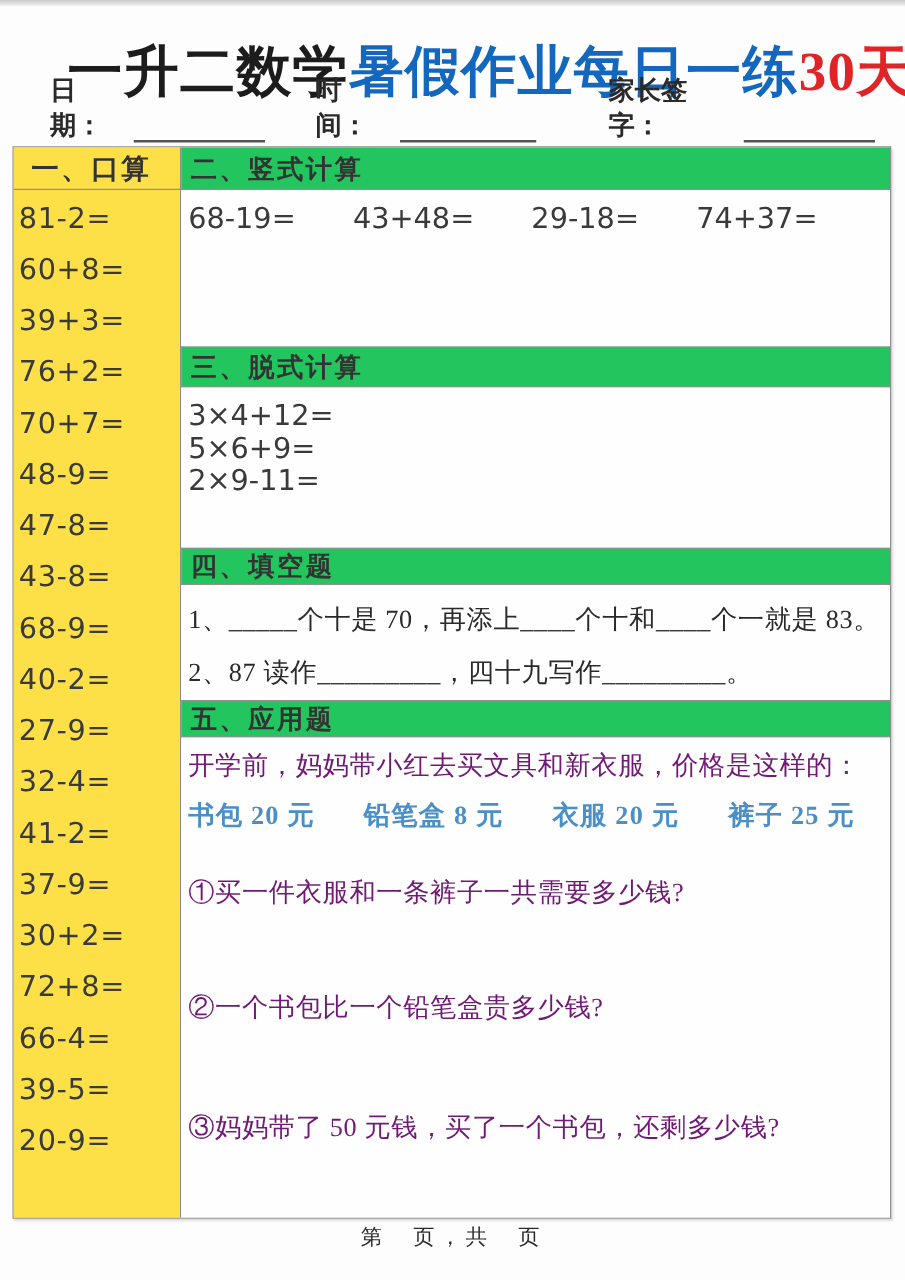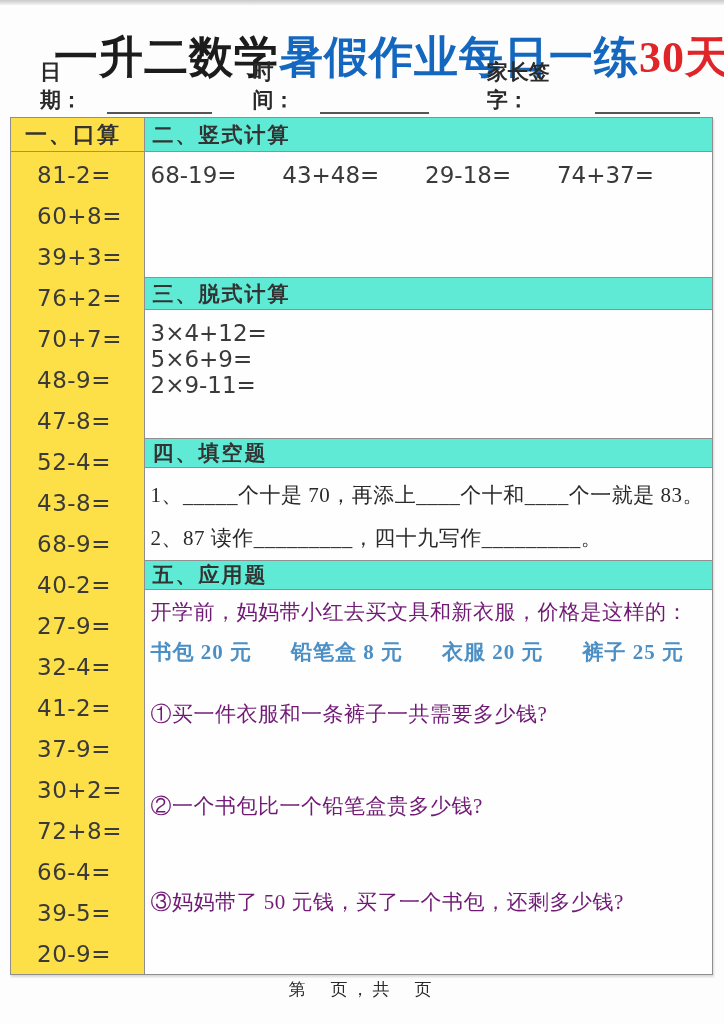--- a/index.html
+++ b/index.html
@@ -60,29 +60,29 @@
   .left-header {
     height: 34px; flex: 0 0 34px;
     border-bottom: 1px solid #919191;
     display: flex; align-items: center;
     padding-left: 14px;
     font-size: 22px; font-weight: 600; letter-spacing: 2px; color: #333;
   }
   .oral-list { flex: 1; display: flex; flex-direction: column; padding-top: 2px; }
   .oral-item {
     height: 41px; flex: 0 0 41px;
-    display: flex; align-items: center; padding-left: 26px;
+    display: flex; align-items: center; padding-left: 4px;
     font-family: "DejaVu Sans", "Liberation Sans", sans-serif;
     font-size: 23px; color: #3a3a3a; letter-spacing: 0.5px;
   }
 
   
   .right-col { flex: 1; display: flex; flex-direction: column; }
   .sec-header {
-    background: #5eead4;
+    background: #22c55e;
     border-bottom: 1px solid #919191;
     display: flex; align-items: center;
     padding-left: 8px;
     font-size: 21px; font-weight: 600; letter-spacing: 2px; color: #333;
   }
   .sec-header.bordered-top { border-top: 1px solid #919191; }
   .h2 { flex: 0 0 34px; }
   .h3 { flex: 0 0 33px; }
   .h4 { flex: 0 0 30px; }
   .h5 { flex: 0 0 28px; }
@@ -150,21 +150,20 @@
   <div class="left-col">
     <div class="left-header">一、口算</div>
     <div class="oral-list">
       <div class="oral-item">81-2=</div>
       <div class="oral-item">60+8=</div>
       <div class="oral-item">39+3=</div>
       <div class="oral-item">76+2=</div>
       <div class="oral-item">70+7=</div>
       <div class="oral-item">48-9=</div>
       <div class="oral-item">47-8=</div>
-      <div class="oral-item">52-4=</div>
       <div class="oral-item">43-8=</div>
       <div class="oral-item">68-9=</div>
       <div class="oral-item">40-2=</div>
       <div class="oral-item">27-9=</div>
       <div class="oral-item">32-4=</div>
       <div class="oral-item">41-2=</div>
       <div class="oral-item">37-9=</div>
       <div class="oral-item">30+2=</div>
       <div class="oral-item">72+8=</div>
       <div class="oral-item">66-4=</div>

